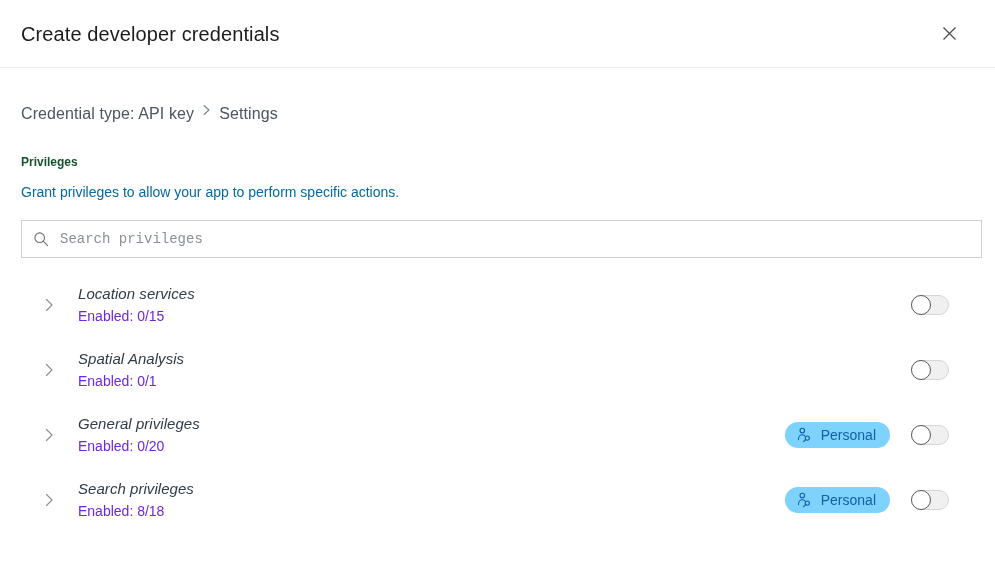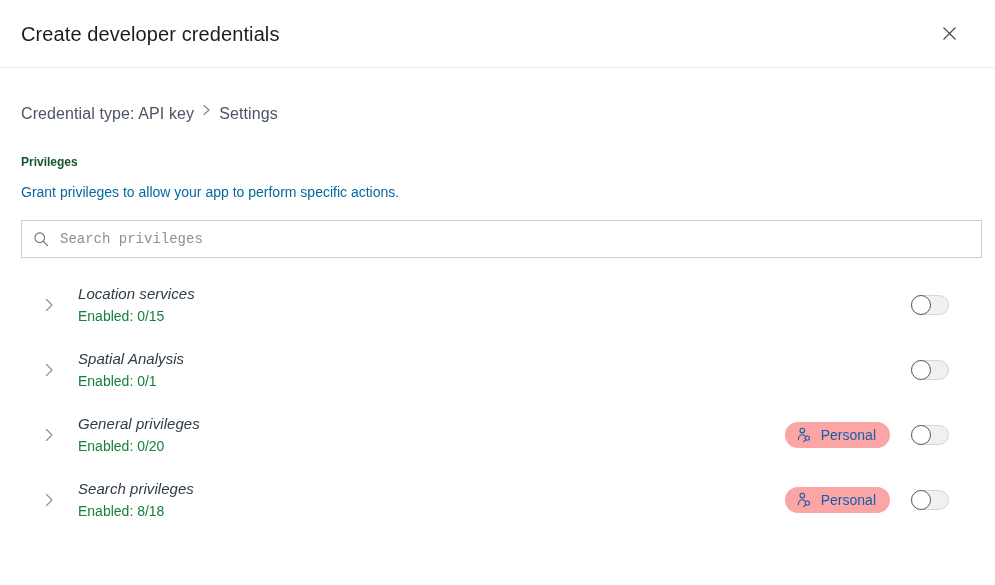--- a/index.html
+++ b/index.html
@@ -153,37 +153,37 @@
   }
   .row-name {
     font-size: 15px;
     color: #2f3b45;
     line-height: 20px;
     letter-spacing: 0.05px;
     font-style: italic;
   }
   .row-sub {
     font-size: 14px;
-    color: #15803d;
+    color: #6d28d9;
     line-height: 18px;
     margin-top: 3px;
   }
   .row-right {
     display: flex;
     align-items: center;
     justify-content: flex-end;
     min-width: 230px;
     padding-right: 29px;
   }
 
   
   .chip {
     height: 26px;
     border-radius: 13px;
-    background: #fca5a5;
+    background: #7dd3fc;
     color: #165ea8;
     display: inline-flex;
     align-items: center;
     padding: 0 14px 0 11px;
     font-size: 14px;
     margin-right: 21px;
     white-space: nowrap;
   }
   .chip-icon {
     width: 17px;

